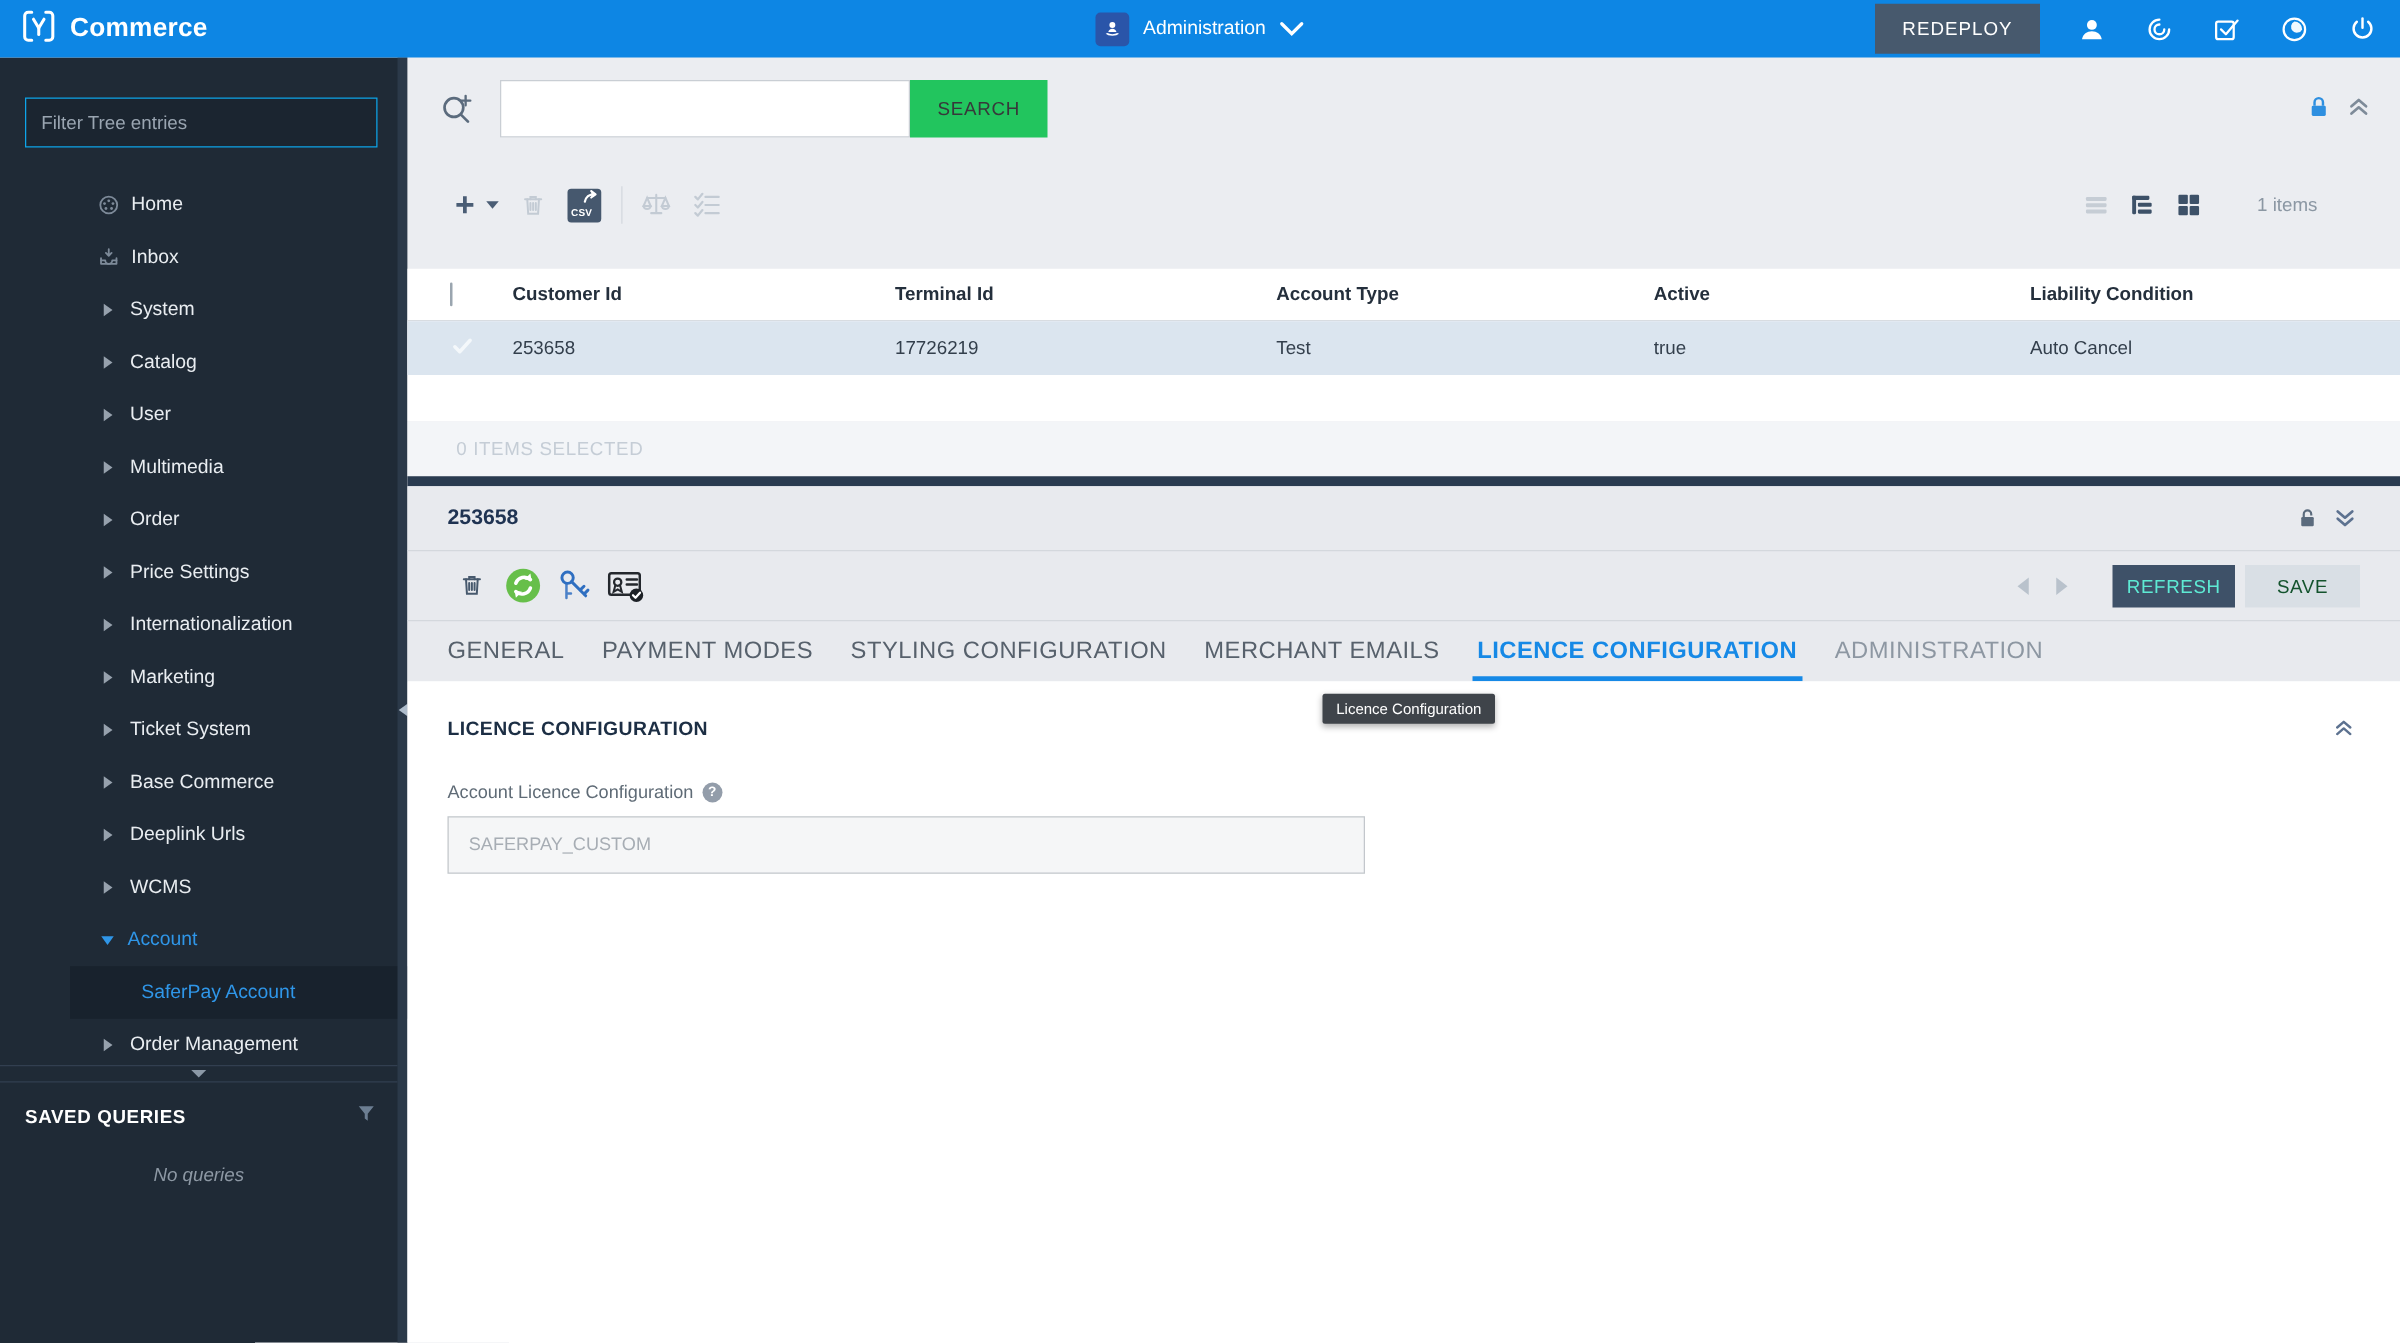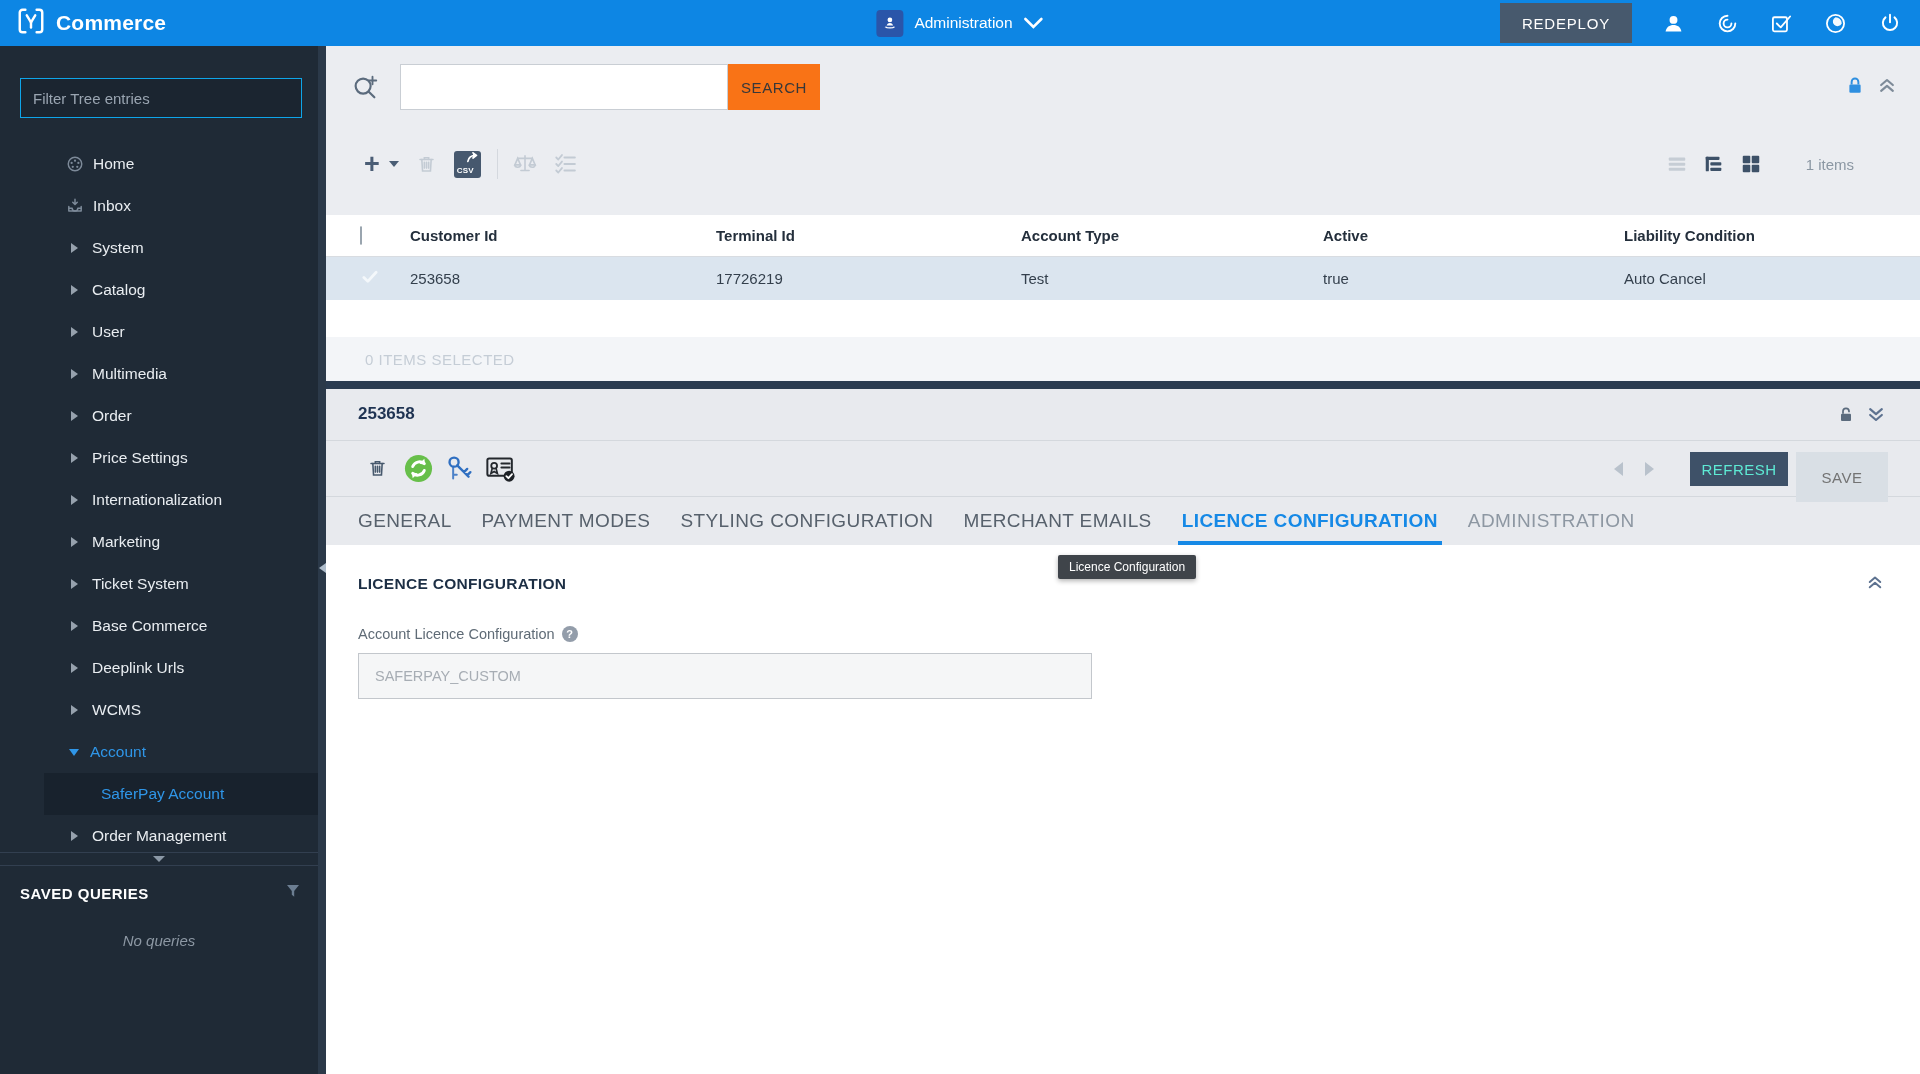--- a/index.html
+++ b/index.html
@@ -16,41 +16,41 @@
   .redeploy-btn { height:40px; margin-top:0px; padding:0 22px; background:#47596d; color:#fff; font-size:15px; letter-spacing:.8px; border:none; display:flex; align-items:center; cursor:pointer; font-family:inherit; }
   .tb-ico { width:25px; height:25px; display:flex; align-items:center; justify-content:center; cursor:pointer; }
 
   
   .sidebar { position:absolute; left:0; top:46px; width:326px; height:1028px; background:#1f2a36; }
   .side-strip { position:absolute; right:0; top:0; width:8px; height:100%; background:#2b3949; }
   .collapse-handle { position:absolute; right:-1px; top:513px; width:10px; height:18px; cursor:pointer; }
   .collapse-handle:before { content:""; position:absolute; right:1px; top:4px; border-top:5px solid transparent; border-bottom:5px solid transparent; border-right:7px solid #aebccb; }
   .filter-box { position:absolute; left:20px; top:32px; width:282px; height:40px; background:#1b2530; border:1px solid #0ea5e9; color:#dfe5ea; font-size:15px; padding:0 12px; font-family:inherit; }
   .filter-box::placeholder { color:#9aa5b1; opacity:1; }
-  .nav { position:absolute; left:0; top:97px; width:318px;padding-left:44px; }
+  .nav { position:absolute; left:12px; top:97px; width:318px;padding-left:44px; }
   .nav-item { height:42px; display:flex; align-items:center; cursor:pointer; color:#e9edf1; font-size:15.5px; }
   .nav-item .nav-ico { width:20px; margin-left:21px; margin-right:8px; display:flex; justify-content:center; }
   .caret-r { margin-left:27px; margin-right:14px; border-top:5px solid transparent; border-bottom:5px solid transparent; border-left:7px solid #96a1ad; }
   .caret-d { margin-left:25px; margin-right:11px; border-left:5.5px solid transparent; border-right:5.5px solid transparent; border-top:7px solid #2f96e8; }
   .nav-item.expanded { color:#2f96e8; }
   .nav-item.child { padding-left:57px; color:#2f96e8; }
   .nav-item.selected { background:#18222d; }
   .scroll-band { position:absolute; left:0; top:806px; width:318px; height:14px; border-top:1px solid #323f50; border-bottom:1px solid #323f50; display:flex; justify-content:center; align-items:center; cursor:pointer; }
   .scroll-band:before { content:""; border-left:6px solid transparent; border-right:6px solid transparent; border-top:6px solid #8b98a6; }
   .saved-q-head { position:absolute; left:20px; top:836px; width:282px; display:flex; justify-content:space-between; align-items:center; }
   .saved-q-title { color:#fff; font-size:15px; font-weight:bold; letter-spacing:.5px; }
   .saved-q-empty { position:absolute; left:0; top:886px; width:318px; text-align:center; color:#8d98a4; font-size:15px; font-style:italic; }
 
   
   .main { position:absolute; left:326px; top:46px; width:1594px; height:1028px; background:#ebedf1; }
 
   
   .search-ico { position:absolute; left:24px; top:26px; }
   .search-input { position:absolute; left:74px; top:18px; width:328px; height:46px; background:#fff; border:1px solid #c9ced4; font-size:15px; padding:0 12px; font-family:inherit; color:#333; }
-  .search-btn { position:absolute; left:402px; top:18px; width:92px; height:46px; background:#f97316; border:none; color:#37383a; font-size:15px; letter-spacing:.6px; cursor:pointer; font-family:inherit; }
+  .search-btn { position:absolute; left:402px; top:18px; width:110px; height:46px; background:#22c55e; border:none; color:#37383a; font-size:15px; letter-spacing:.6px; cursor:pointer; font-family:inherit; }
   .list-lock { position:absolute; left:1520px; top:30px; }
   .list-collapse { position:absolute; left:1551px; top:29px; cursor:pointer; }
 
   
   .list-toolbar { position:absolute; left:0; top:95px; width:100%; height:46px; display:flex; align-items:center; }
   .lt-ico { display:flex; align-items:center; justify-content:center; cursor:pointer; }
   .plus-ico { margin-left:38px; font-size:27px; font-weight:bold; color:#4a5d75; line-height:20px; cursor:pointer; }
   .caret-dn-sm { margin-left:9px; border-left:5px solid transparent; border-right:5px solid transparent; border-top:6px solid #4a5d75; cursor:pointer; }
   .lt-sep { width:1px; height:30px; background:#d4d8de; margin:0 14px 0 16px; }
   .csv-ico { width:27px; height:27px; background:#46586e; border-radius:3px; margin-left:16px; position:relative; cursor:pointer; }
@@ -74,21 +74,21 @@
   .detail-head { position:absolute; left:0; top:0; width:100%; height:52px; border-bottom:1px solid #d4d8dd; }
   .detail-title { position:absolute; left:32px; top:15px; font-size:17px; font-weight:bold; color:#1f3352; }
   .detail-lock { position:absolute; right:66px; top:17px; }
   .detail-collapse { position:absolute; right:34px; top:16px; cursor:pointer; }
   .detail-toolbar { position:absolute; left:0; top:52px; width:100%; height:56px; border-bottom:1px solid #d4d8dd; display:flex; align-items:center; }
   .dt-ico { display:flex; align-items:center; justify-content:center; cursor:pointer; }
   .nav-arrows { position:absolute; right:266px; top:52px; height:56px; display:flex; align-items:center; gap:22px; }
   .arr-prev { border-top:7px solid transparent; border-bottom:7px solid transparent; border-right:9px solid #b9c2cc; cursor:pointer; }
   .arr-next { border-top:7px solid transparent; border-bottom:7px solid transparent; border-left:9px solid #b9c2cc; cursor:pointer; }
   .refresh-btn { position:absolute; right:132px; top:63px; width:98px; height:34px; background:#3e5168; border:none; color:#5eead4; font-size:15px; letter-spacing:.5px; cursor:pointer; font-family:inherit; }
-  .save-btn { position:absolute; right:32px; top:63px; width:92px; height:50px; background:#d9dfe5; border:none; color:#737373; font-size:15px; letter-spacing:.5px; font-family:inherit; }
+  .save-btn { position:absolute; right:32px; top:63px; width:92px; height:34px; background:#d9dfe5; border:none; color:#14532d; font-size:15px; letter-spacing:.5px; font-family:inherit; }
   .tabs { position:absolute; left:0; top:108px; width:100%; height:48px; display:flex; align-items:center; padding-left:32px; }
   .tab { font-size:19px; color:#57616c; letter-spacing:.4px; margin-right:30px; cursor:pointer; position:relative; height:48px; display:flex; align-items:center; }
   .tab.active { color:#1689e6; font-weight:bold; }
   .tab.active:after { content:""; position:absolute; left:-4px; right:-4px; bottom:0; height:4px; background:#1689e6; }
   .tab.dimmed { color:#8d97a2; }
 
   
   .content { position:absolute; left:0; top:499px; width:100%; height:529px; background:#fff; }
   .tooltip { position:absolute; left:732px; top:10px; background:#3f444a; color:#fff; font-size:12px; padding:5px 11px; border-radius:2px; box-shadow:0 2px 5px rgba(0,0,0,.3); white-space:nowrap; }
   .section-title { position:absolute; left:32px; top:30px; font-size:15.5px; font-weight:bold; color:#1c2e44; letter-spacing:.3px; }

